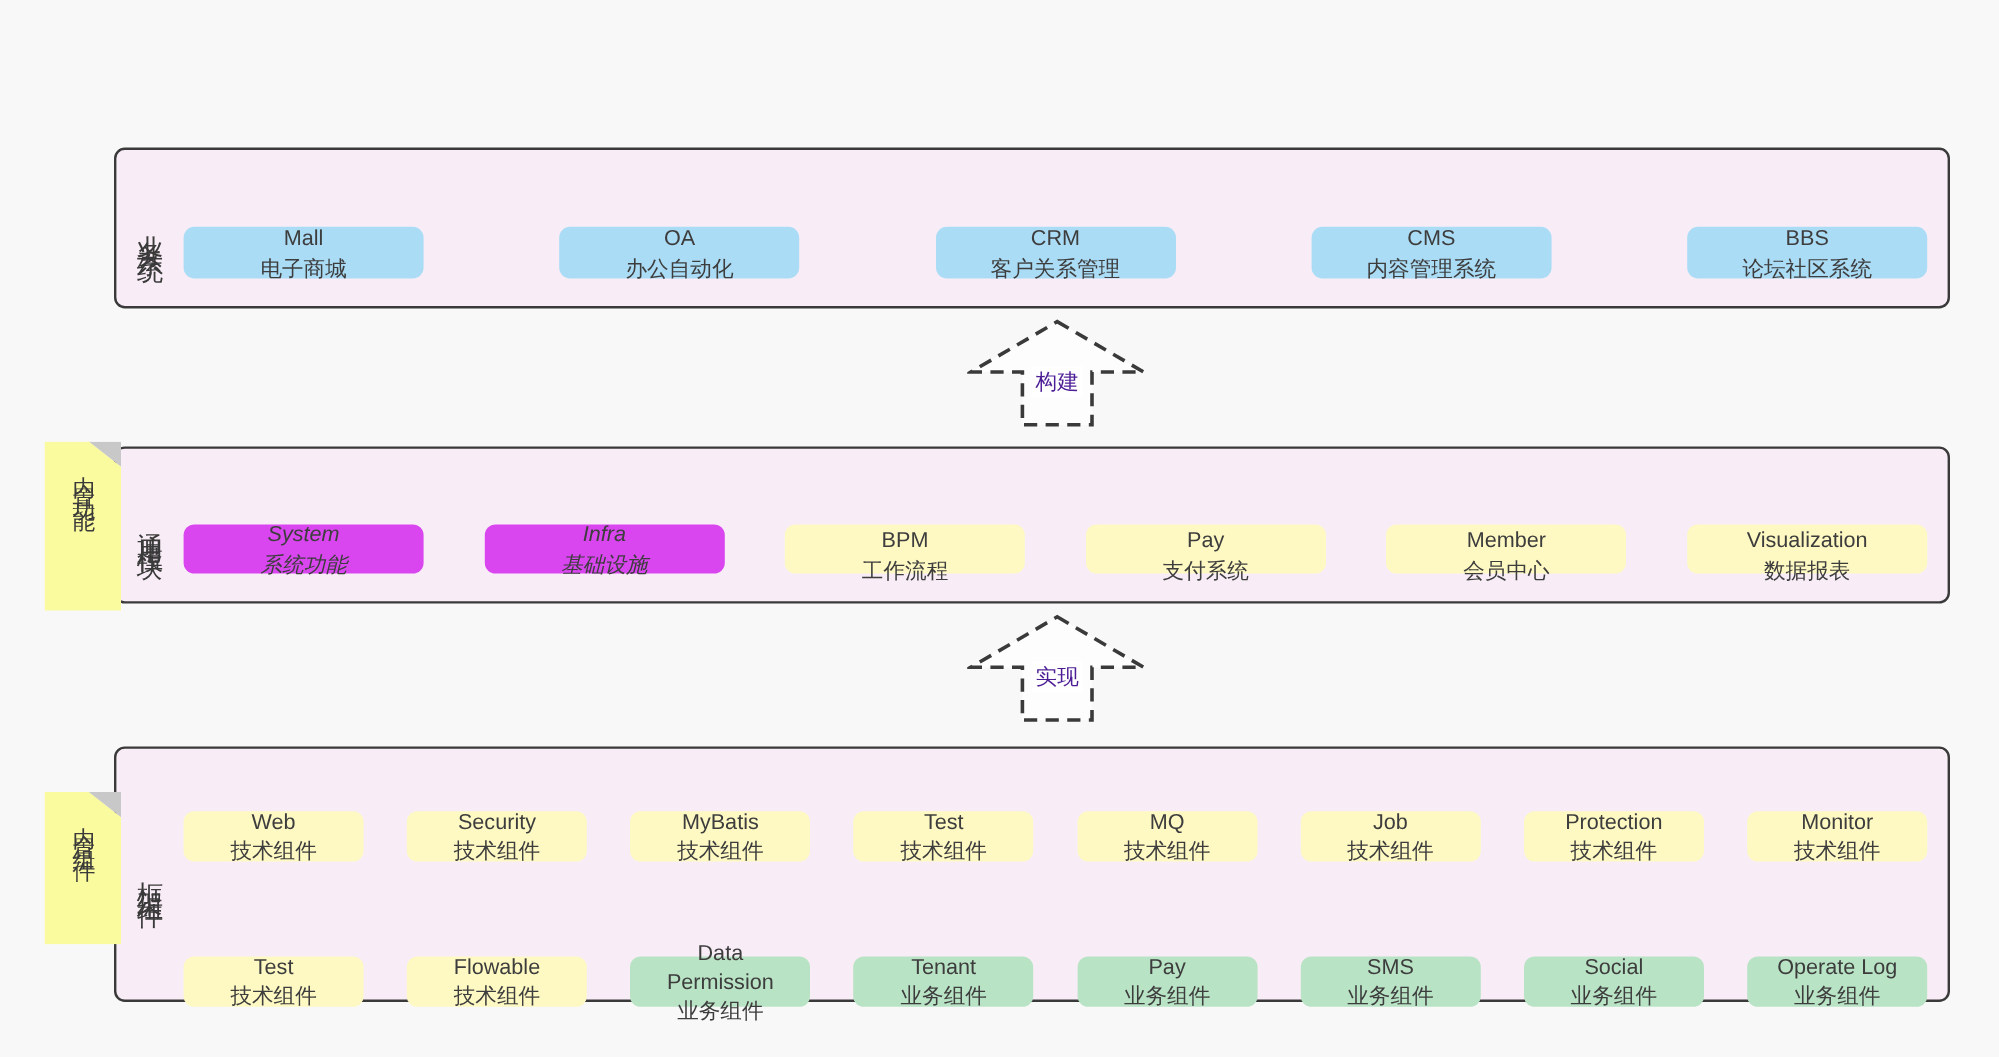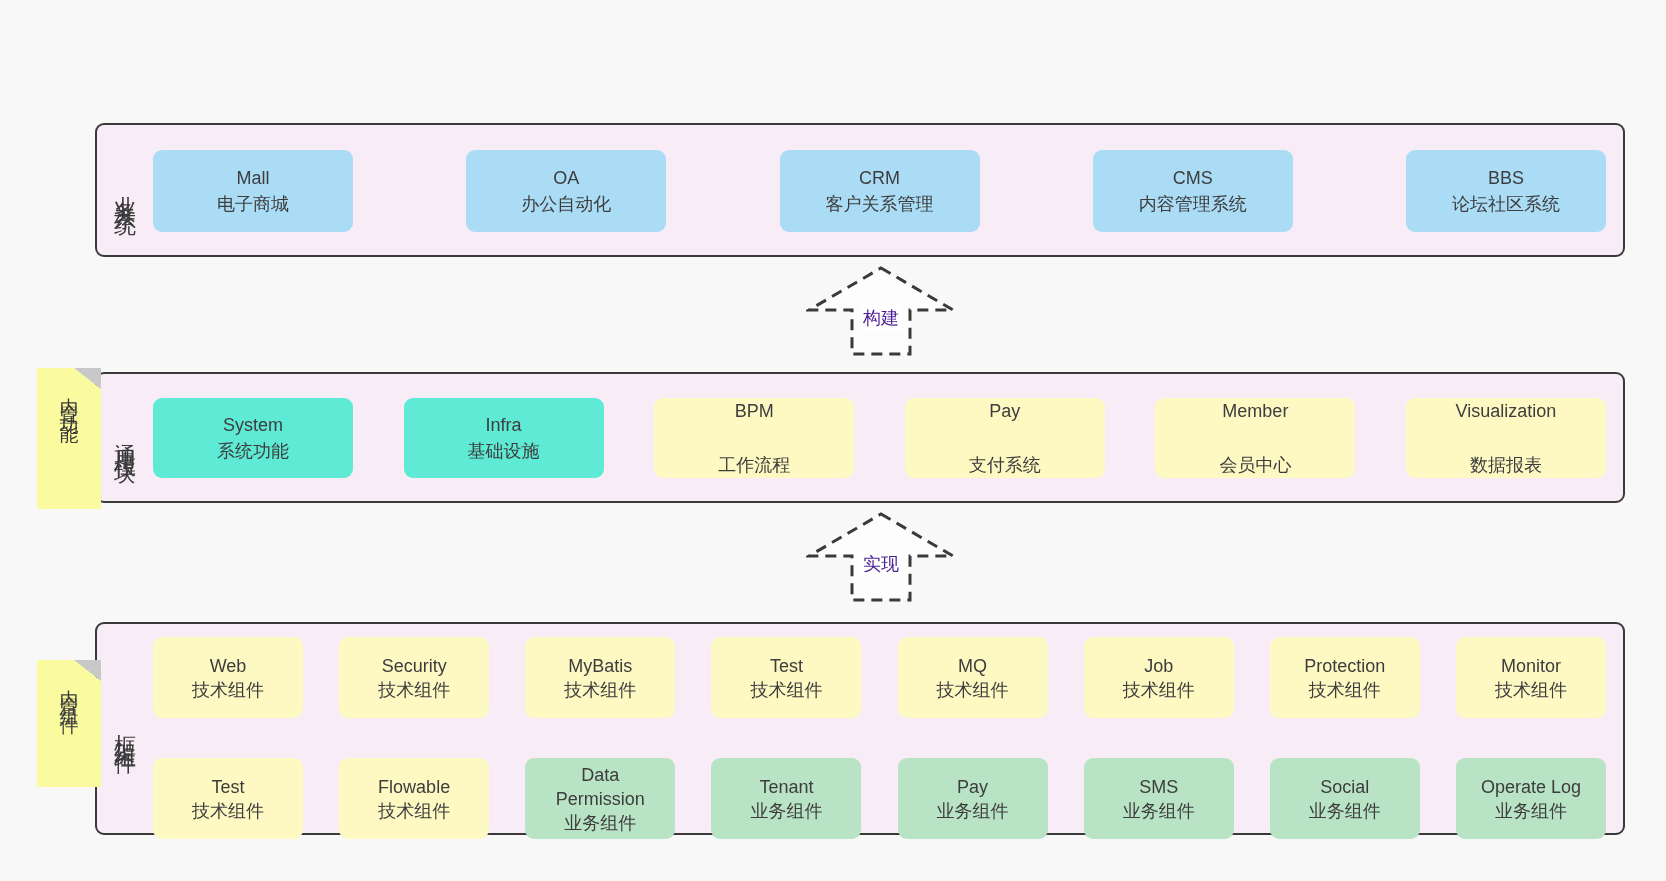--- a/index.html
+++ b/index.html
@@ -28,26 +28,26 @@
     display:flex; justify-content:space-between;
   }
   #sec-business .row  { top:25px;  height:82px; }
   #sec-modules .row   { top:24px;  height:80px; }
   #sec-framework .row-1 { top:13px;  height:81px; }
   #sec-framework .row-2 { top:134px; height:81px; }
 
   .box {
     border-radius:9px; display:flex; flex-direction:column;
     align-items:center; justify-content:center; text-align:center;
-    font-size:18px; line-height:26px; box-sizing:border-box;
+    font-size:18px; line-height:26px; box-sizing:border-box;margin-top:39px;
   }
   .box-wide   { width:200px; }
   .box-narrow { width:150px; line-height:24px; padding:0 15px; }
   .b-blue   { background:#abdcf6; }
-  .b-red    { background:#5eead4; }
+  .b-red    { background:#d946ef;font-style:italic; }
   .b-pink   { background:#fef9c3;justify-content:space-between; }
   .b-gdark  { background:#fef9c3; }
   .b-glight { background:#b9e3c5; }
 
   .arrow { position:absolute; width:150px; height:92px; z-index:1; }
   #arrow-build     { left:806px; top:265px; }
   #arrow-implement { left:806px; top:511px; }
   .arrow svg { display:block; }
   .arrow-label {
     position:absolute; left:50%; top:40px; transform:translateX(-50%);

